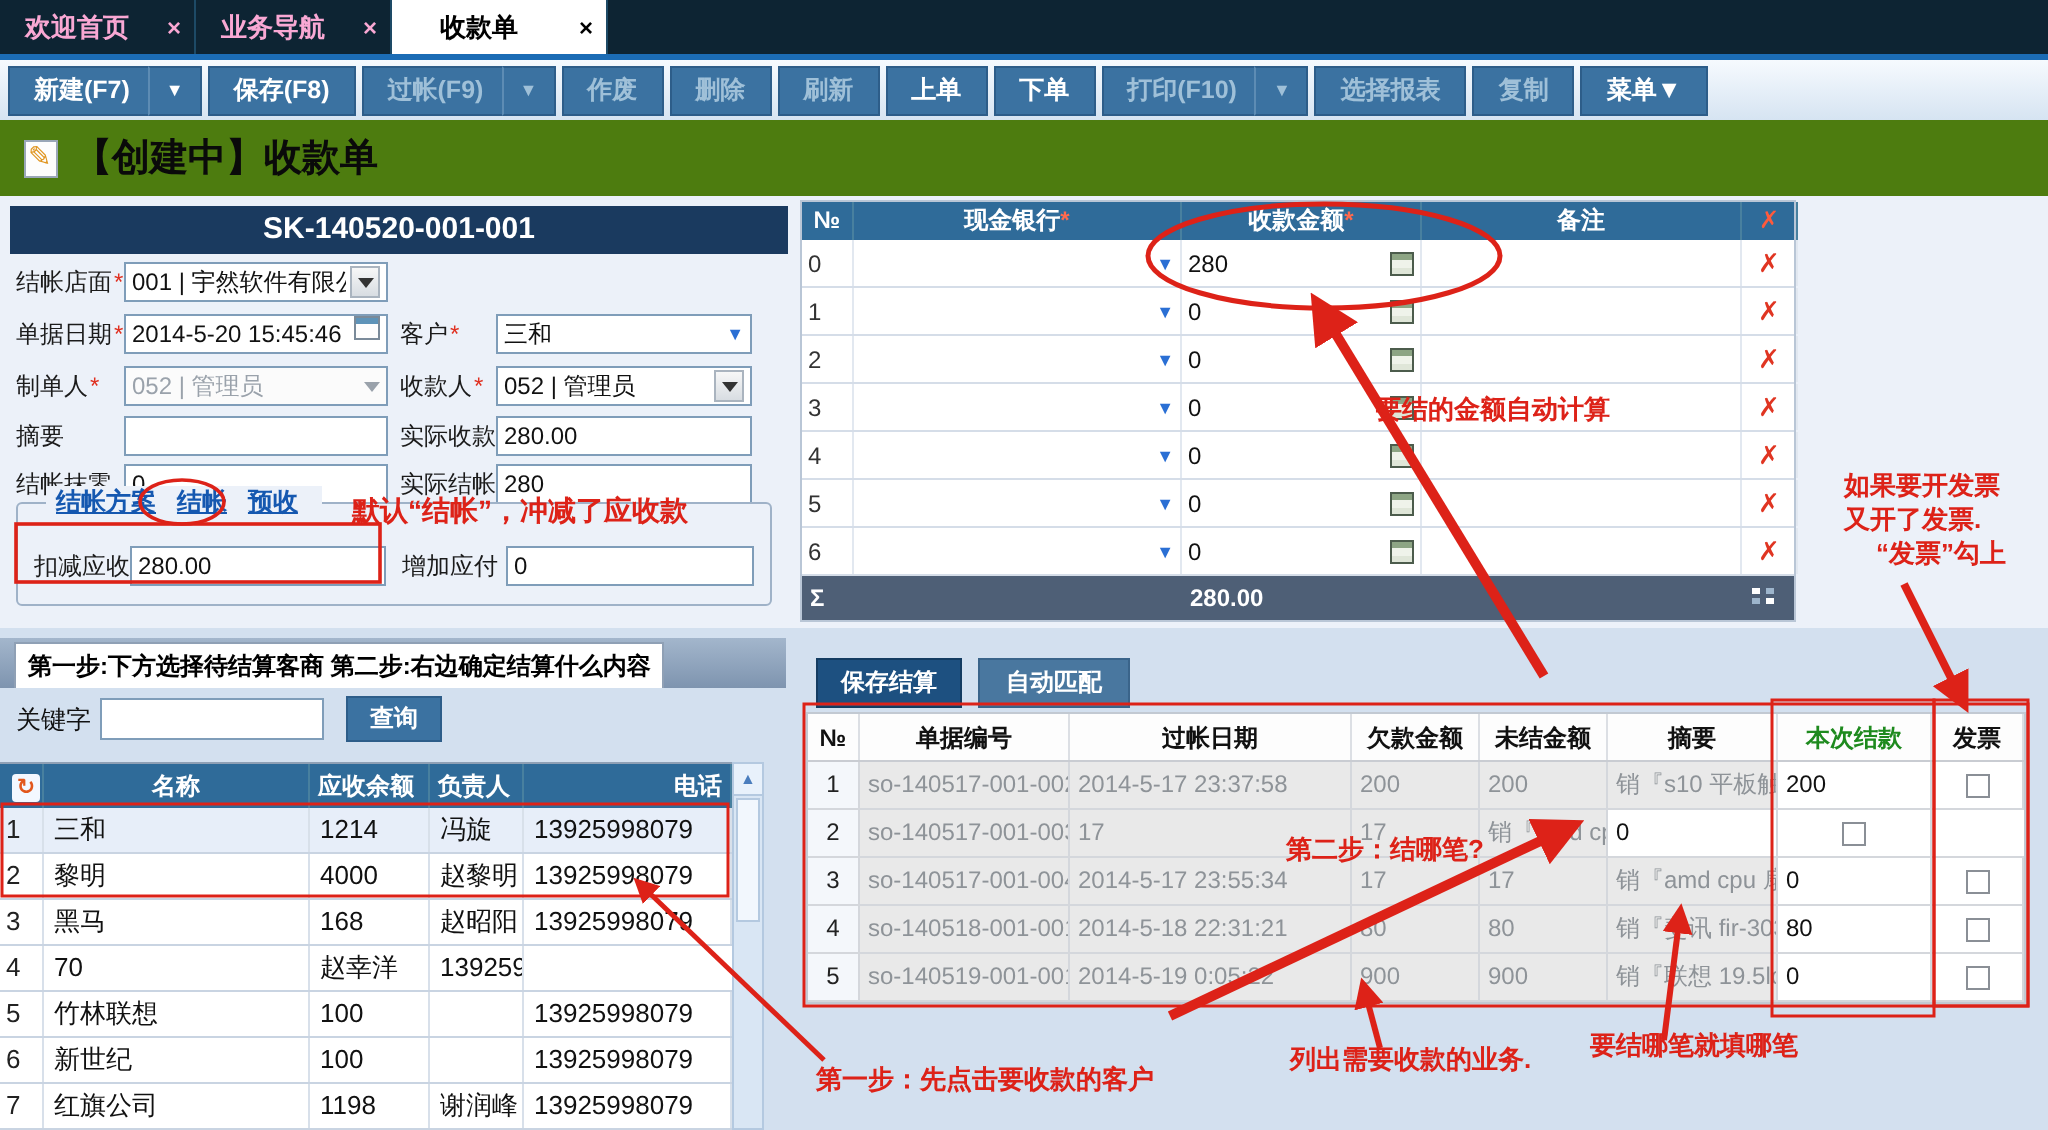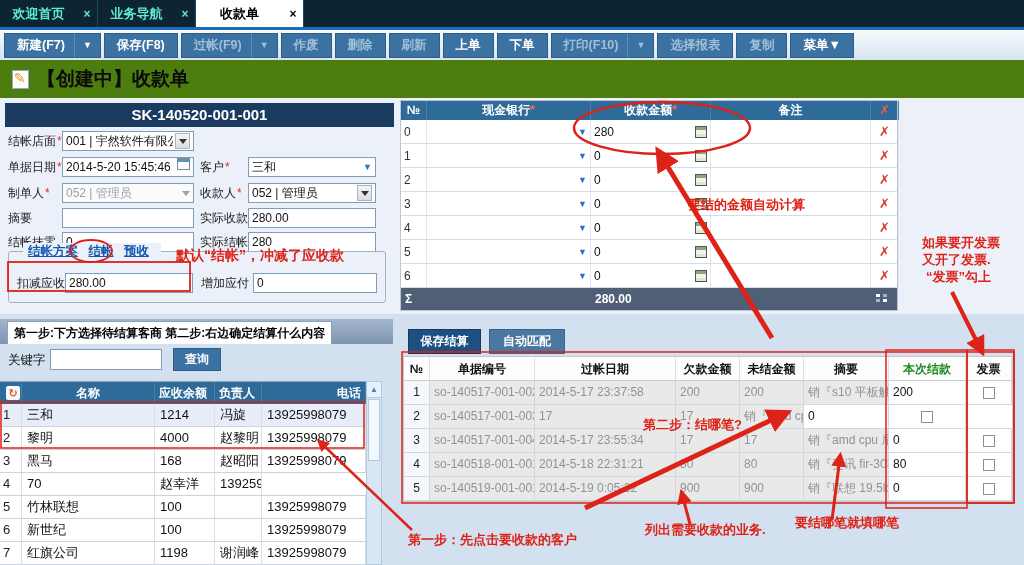--- a/index.html
+++ b/index.html
@@ -2,21 +2,21 @@
 <html><head>
 <meta charset="utf-8">
 <style>
   * { margin:0; padding:0; box-sizing:border-box; }
   html,body { width:1024px; height:565px; }
   body { font-family:"Liberation Sans","DejaVu Sans",sans-serif; font-size:12px; color:#111; background:#cfdfef; overflow:hidden; }
   .page { position:relative; width:1024px; height:565px; background:#cfdfef; overflow:hidden; }
 
   
   .tabbar { position:absolute; left:0; top:0; width:1024px; height:27px; background:#0d2433; display:flex; }
-  .tab { display:flex; align-items:center; width:98px; border-right:1px solid #1d4a66; color:#5eead4; font-weight:bold; font-size:13px; cursor:pointer; }
+  .tab { display:flex; align-items:center; width:98px; border-right:1px solid #1d4a66; color:#f9a8d4; font-weight:bold; font-size:13px; cursor:pointer; }
   .tab .tlabel { flex:1; text-align:center; }
   .tab .tclose { width:20px; text-align:center; font-weight:bold; font-size:12px; }
   .tab.active { background:#fff; color:#000; width:108px; }
   .bluestrip { position:absolute; left:0; top:27px; width:1024px; height:3px; background:#1b6cb5; }
 
   
   .toolbar { position:absolute; left:0; top:30px; width:1024px; height:30px; background:linear-gradient(#f6fafe,#d6e4f2); display:flex; align-items:center; padding-left:4px; }
   .tbtn { height:25px; display:flex; align-items:center; justify-content:center; padding:0 12px; background:#3b72a1; border:1px solid #2d5d89; color:#fff; font-weight:bold; font-size:12.5px; margin-right:3px; cursor:pointer; }
   .tbtn.caret { padding:0 8px; margin-left:-4px; border-left:1px solid #55master; }
   .tbtn.caret { border-left:1px solid #5d8cb4; font-size:9px; }
@@ -481,21 +481,21 @@
         <div class="inv">
           <span class="chk"></span>
         </div>
     </div>
   </div>
 
   <div class="ann" style="left:688px;top:196px;font-size:13px;">要结的金额自动计算</div>
   <div class="ann" style="left:922px;top:234px;font-size:13px;line-height:17px;">
     <div>如果要开发票</div>
     <div>又开了发票.</div>
-    <div style="margin-left:4px;">“发票”勾上</div>
+    <div style="margin-left:16px;">“发票”勾上</div>
   </div>
   <div class="ann" style="left:176px;top:247px;font-size:14px;">默认“结帐”，冲减了应收款</div>
   <div class="ann" style="left:643px;top:416px;font-size:13px;">第二步：结哪笔?</div>
   <div class="ann" style="left:645px;top:521px;font-size:13px;">列出需要收款的业务.</div>
   <div class="ann" style="left:795px;top:514px;font-size:13px;">要结哪笔就填哪笔</div>
   <div class="ann" style="left:408px;top:531px;font-size:13px;">第一步：先点击要收款的客户</div>
 
   <svg class="overlay" viewBox="0 0 1024 565">
     <defs>
       <marker id="ah" markerWidth="5" markerHeight="5" refX="3.2" refY="2.5" orient="auto">

